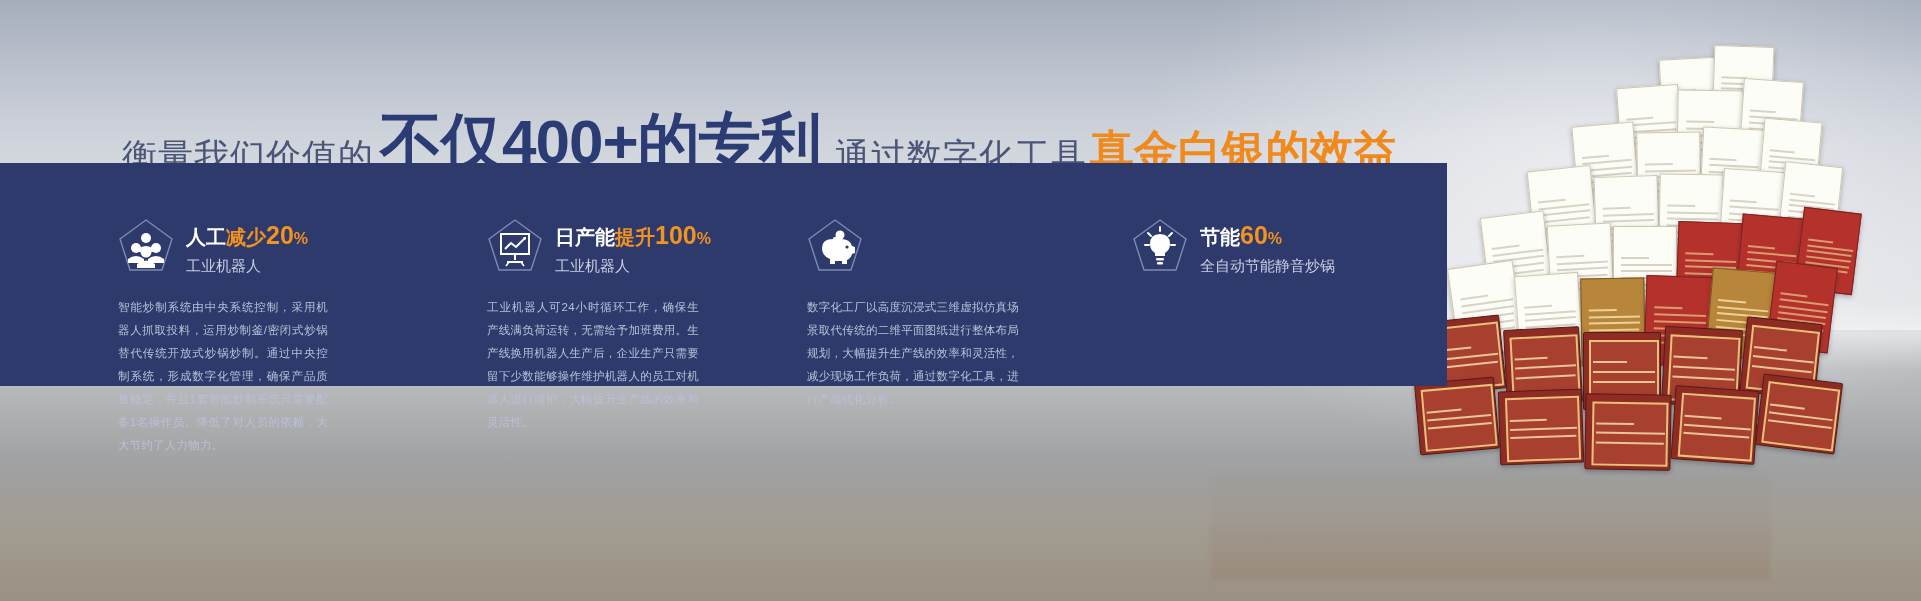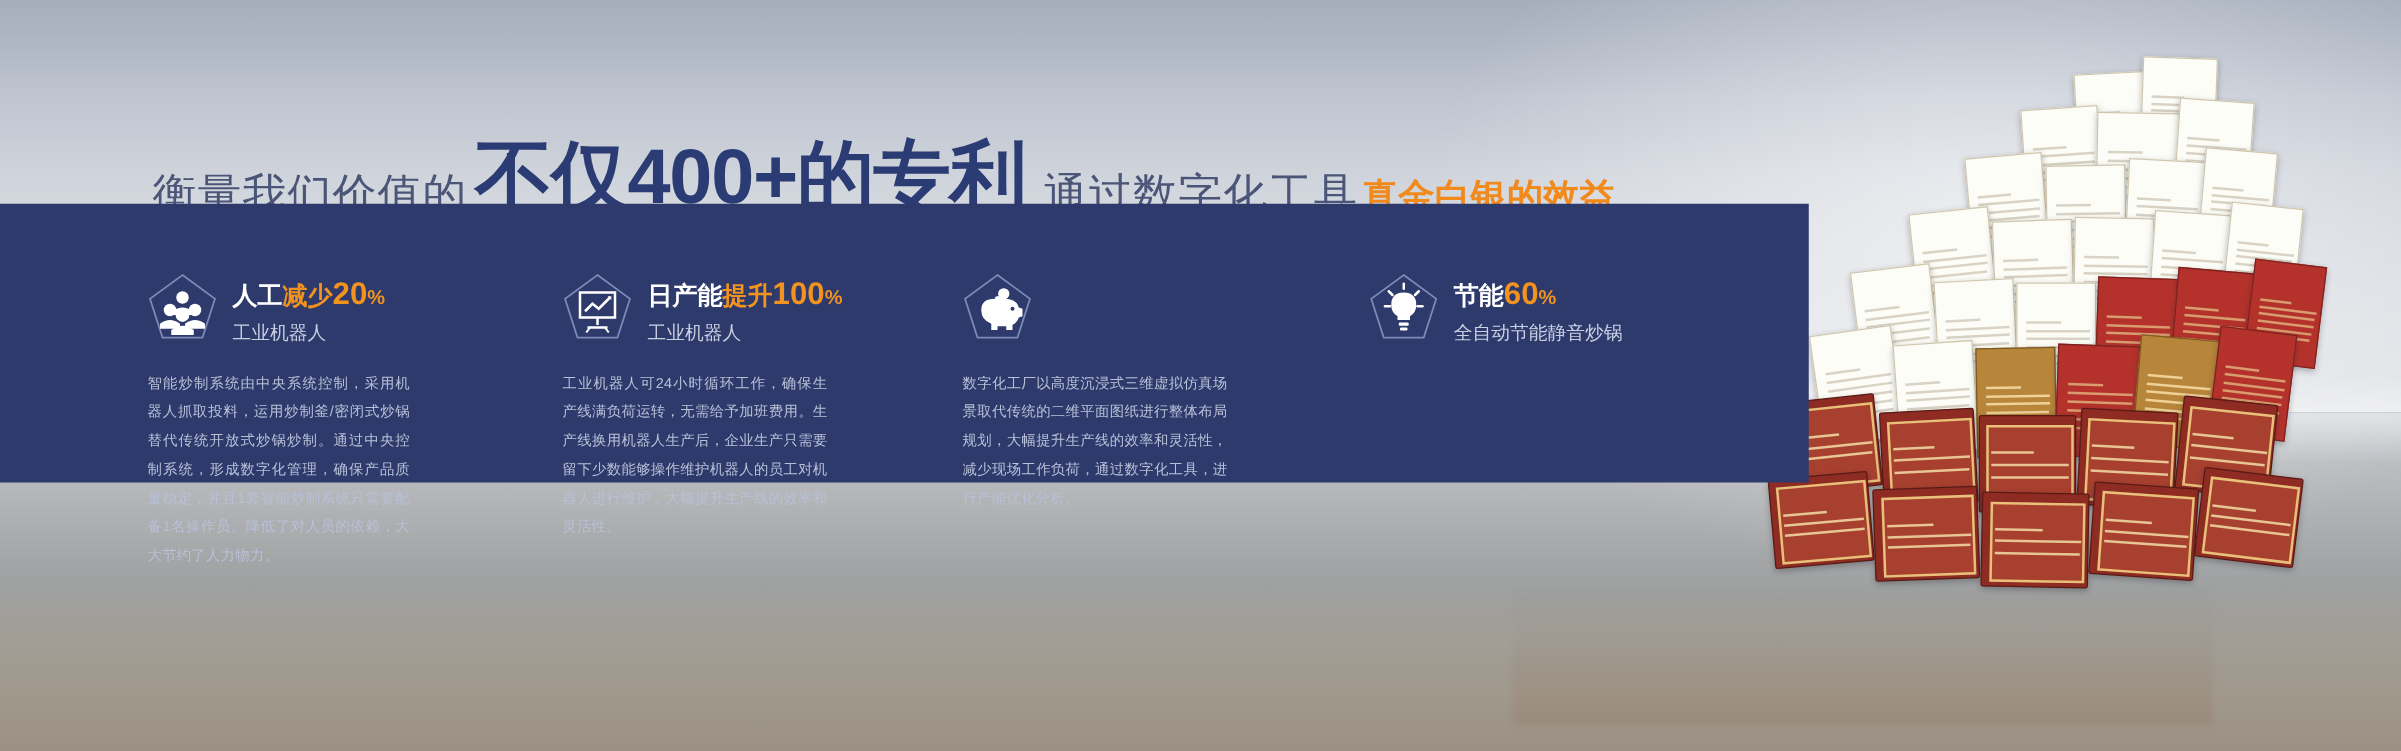--- a/index.html
+++ b/index.html
@@ -46,39 +46,39 @@
   }
   .hl-pre,.hl-mid{
     font-size:35px;color:#4a5578;font-weight:400;letter-spacing:1px;
   }
   .hl-big{
     font-size:62px;font-weight:800;color:#2b3c74;letter-spacing:-1px;
     padding:0 6px;
   }
   .hl-mid{padding-left:8px;}
   .hl-accent{
-    font-size:29px;font-weight:800;color:#f08a1c;letter-spacing:0px;padding-left:3px;
+    font-size:44px;font-weight:800;color:#f08a1c;letter-spacing:0px;padding-left:3px;
   }
 
   
   .panel{
     position:absolute;left:0;top:163px;width:1447px;height:223px;
     background:#2d3a6b;
   }
   .features{
     position:absolute;left:0;top:0;width:1447px;height:223px;
     display:flex;
   }
   .feature{
     position:relative;
     box-sizing:border-box;
     padding:0 0 0 0;
   }
   .f1{width:300px;margin-left:118px;}
-  .f2{width:275px;margin-left:32px;}
+  .f2{width:275px;margin-left:69px;}
   .f3{width:280px;margin-left:45px;}
   .f4{width:275px;margin-left:45px;}
 
   .f-head{display:flex;align-items:center;margin-top:55px;}
   .f-hex{
     width:56px;height:60px;flex:0 0 56px;position:relative;margin-right:12px;
   }
   .f-hex svg{display:block;}
   .f-titles{display:flex;flex-direction:column;justify-content:center;}
   .f-title{

